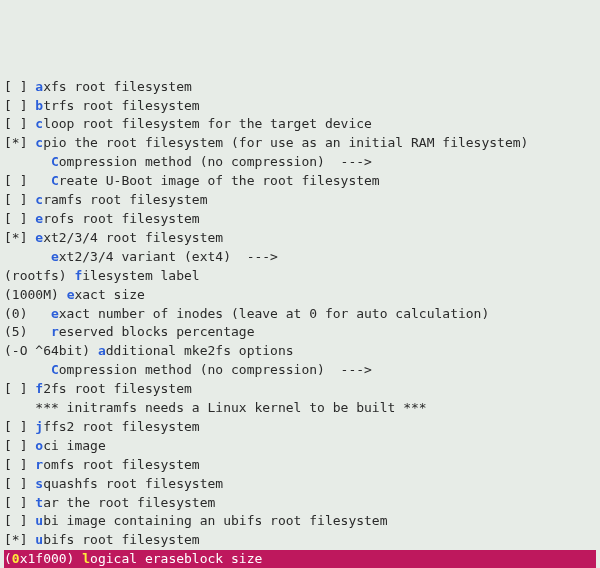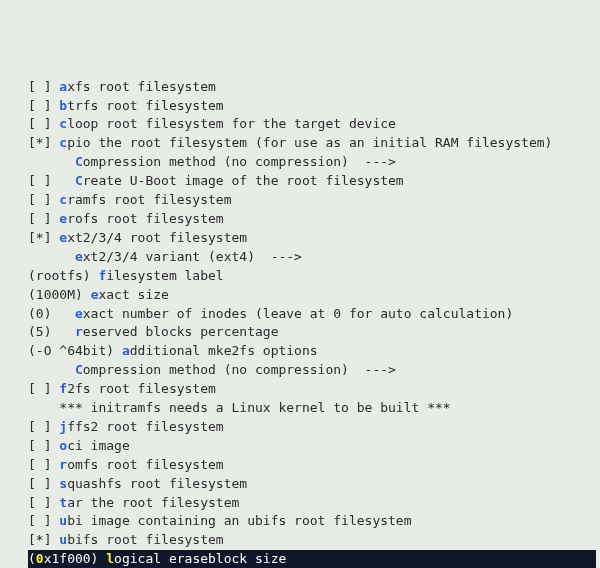--- a/index.html
+++ b/index.html
@@ -6,23 +6,23 @@
       margin: 0;
       padding: 2px 4px;
       background: #e7ece7;
       font-family: "DejaVu Sans Mono", "Liberation Mono", Consolas, monospace;
       font-size: 13px;
       line-height: 18.9px;
       color: #2a2a2a;
       white-space: pre;
     }
     .hot { color: #2b5fd9; font-weight: bold; }
-    .sel { background: #0f172a; color: #ffffff; }
+    .sel { background: #be185d; color: #ffffff; }
     .sel .hot { color: #ffeb3b; font-weight: bold; }
-    .row { display: block; margin-left: 24px; }
+    .row { display: block; }
   </style>
 </head>
 <body>
 
 
 
 <div id="container"><span class="row"><span>[ ] </span><span class="hot">a</span><span>xfs root filesystem</span></span><span class="row"><span>[ ] </span><span class="hot">b</span><span>trfs root filesystem</span></span><span class="row"><span>[ ] </span><span class="hot">c</span><span>loop root filesystem for the target device</span></span><span class="row"><span>[*] </span><span class="hot">c</span><span>pio the root filesystem (for use as an initial RAM filesystem)</span></span><span class="row"><span>      </span><span class="hot">C</span><span>ompression method (no compression)  ---&gt;</span></span><span class="row"><span>[ ]   </span><span class="hot">C</span><span>reate U-Boot image of the root filesystem</span></span><span class="row"><span>[ ] </span><span class="hot">c</span><span>ramfs root filesystem</span></span><span class="row"><span>[ ] </span><span class="hot">e</span><span>rofs root filesystem</span></span><span class="row"><span>[*] </span><span class="hot">e</span><span>xt2/3/4 root filesystem</span></span><span class="row"><span>      </span><span class="hot">e</span><span>xt2/3/4 variant (ext4)  ---&gt;</span></span><span class="row"><span>(rootfs) </span><span class="hot">f</span><span>ilesystem label</span></span><span class="row"><span>(1000M) </span><span class="hot">e</span><span>xact size</span></span><span class="row"><span>(0)   </span><span class="hot">e</span><span>xact number of inodes (leave at 0 for auto calculation)</span></span><span class="row"><span>(5)   </span><span class="hot">r</span><span>eserved blocks percentage</span></span><span class="row"><span>(-O ^64bit) </span><span class="hot">a</span><span>dditional mke2fs options</span></span><span class="row"><span>      </span><span class="hot">C</span><span>ompression method (no compression)  ---&gt;</span></span><span class="row"><span>[ ] </span><span class="hot">f</span><span>2fs root filesystem</span></span><span class="row"><span>    *** initramfs needs a Linux kernel to be built ***</span></span><span class="row"><span>[ ] </span><span class="hot">j</span><span>ffs2 root filesystem</span></span><span class="row"><span>[ ] </span><span class="hot">o</span><span>ci image</span></span><span class="row"><span>[ ] </span><span class="hot">r</span><span>omfs root filesystem</span></span><span class="row"><span>[ ] </span><span class="hot">s</span><span>quashfs root filesystem</span></span><span class="row"><span>[ ] </span><span class="hot">t</span><span>ar the root filesystem</span></span><span class="row"><span>[ ] </span><span class="hot">u</span><span>bi image containing an ubifs root filesystem</span></span><span class="row"><span>[*] </span><span class="hot">u</span><span>bifs root filesystem</span></span><span class="row sel"><span>(</span><span class="hot">0</span><span>x1f000) </span><span class="hot">l</span><span>ogical eraseblock size</span></span></div>
 
 
 

